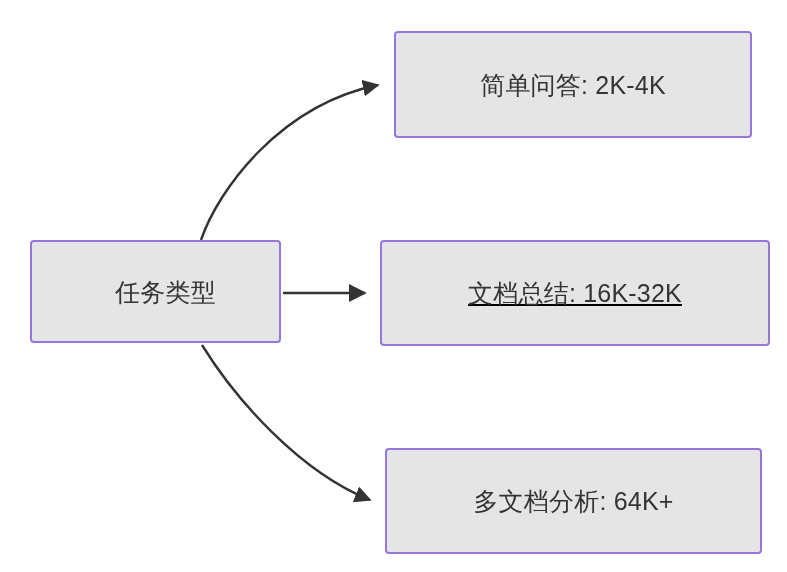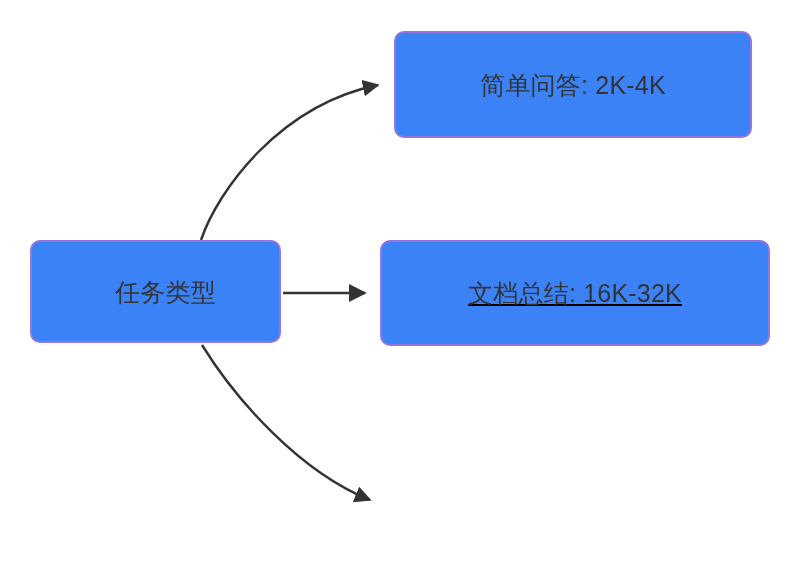--- a/index.html
+++ b/index.html
@@ -21,23 +21,23 @@
     position: absolute;
     left: 0;
     top: 0;
     width: 787px;
     height: 572px;
     pointer-events: none;
   }
   .node {
     position: absolute;
     box-sizing: border-box;
-    background: #3b82f6;
+    background: #e5e5e5;
     border: 2px solid #9575E0;
-    border-radius: 10px;
+    border-radius: 4px;
     display: flex;
     align-items: center;
     justify-content: center;
   }
   .node-label {
     color: #333333;
     font-size: 25px;
     line-height: 1.2;
     letter-spacing: 0.2px;
     white-space: nowrap;
@@ -94,14 +94,17 @@
   </div>
 
   <div class="node" id="node-simple-qa">
     <span class="node-label">简单问答: 2K-4K</span>
   </div>
 
   <div class="node" id="node-doc-summary">
     <span class="node-label">文档总结: 16K-32K</span>
   </div>
 
+  <div class="node" id="node-multi-doc">
+    <span class="node-label">多文档分析: 64K+</span>
+  </div>
 
 </div>
 
 </body></html>

